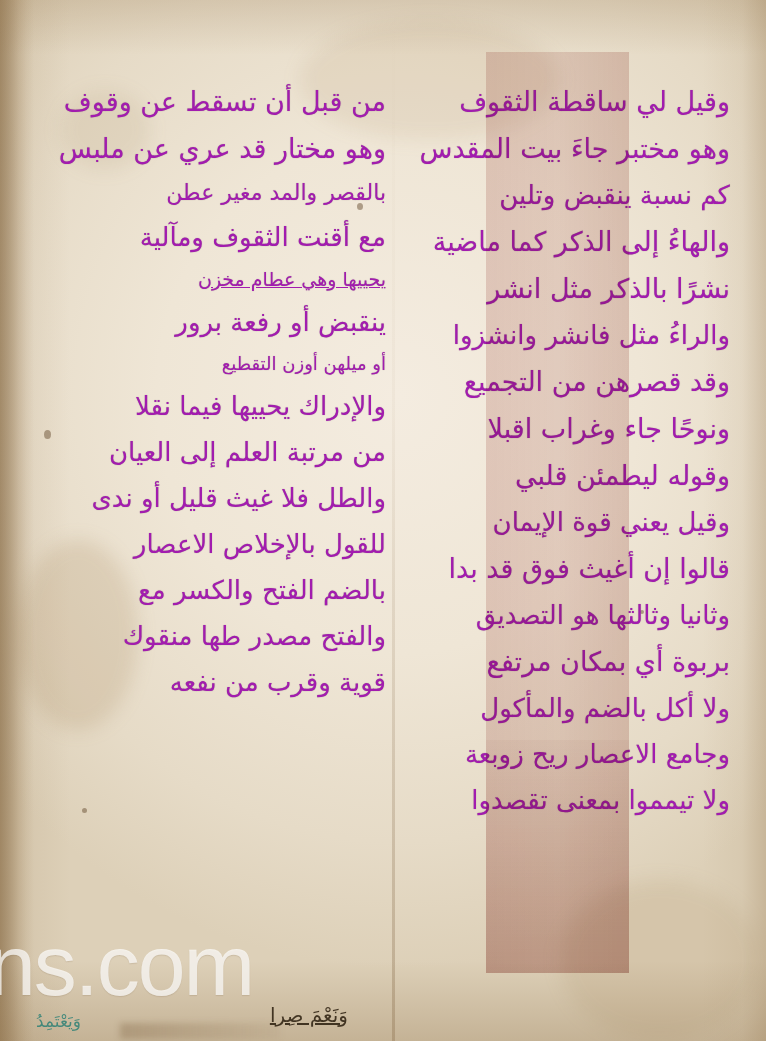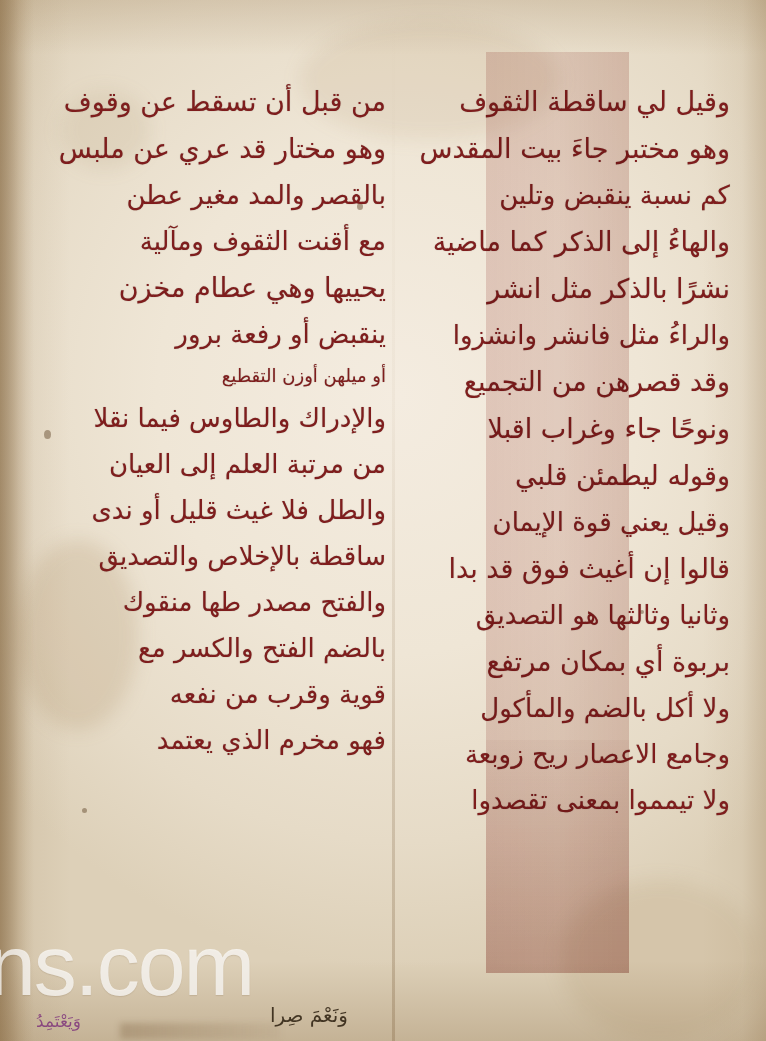--- a/index.html
+++ b/index.html
@@ -118,46 +118,47 @@
   }
   .col-right { right: 36px; width: 330px; }
   .col-left  { left: 66px;  width: 320px; }
 
   .line {
     direction: rtl;
     text-align: right;
     font-family: "DejaVu Sans", sans-serif;
     font-size: 27px;
     line-height: 1.0;
-    color: #7f1d1d;
+    color: #a21caf;
     white-space: nowrap;
     margin-bottom: 20px;
     transform-origin: right center;
     text-shadow: 0 0 1px rgba(30,20,8,0.35);
   }
   .col-left .line { transform-origin: right center; }
 
   .footer-note {
     position: absolute;
     right: 418px;
     bottom: 14px;
     direction: rtl;
     font-family: "DejaVu Sans", sans-serif;
     font-size: 20px;
     color: #2a1d0d;
     opacity: 0.85;
+    text-decoration: underline;
   }
   .catchword {
     position: absolute;
     left: 36px;
     bottom: 10px;
     direction: rtl;
     font-family: "DejaVu Sans", sans-serif;
     font-size: 17px;
-    color: #701a75;
+    color: #0f766e;
     opacity: 0.7;
   }
   .bottom-smudge {
     position: absolute;
     left: 120px;
     bottom: 2px;
     width: 160px;
     height: 16px;
     background: linear-gradient(to right, rgba(110,80,45,0.28), rgba(110,80,45,0.05));
     filter: blur(3px);
@@ -201,33 +202,32 @@
       <div class="line" style="font-size:26px;">وثانيا وثالثها هو التصديق</div>
       <div class="line" style="font-size:27px;">بربوة أي بمكان مرتفع</div>
       <div class="line" style="font-size:26px;">ولا أكل بالضم والمأكول</div>
       <div class="line" style="font-size:26px;">وجامع الاعصار ريح زوبعة</div>
       <div class="line" style="font-size:26px;">ولا تيمموا بمعنى تقصدوا</div>
     </div>
 
     <div class="column col-left">
       <div class="line" style="font-size:27px;">من قبل أن تسقط عن وقوف</div>
       <div class="line" style="font-size:27px;">وهو مختار قد عري عن ملبس</div>
-      <div class="line" style="font-size:26px;">بالقصر والمد مغير عطن</div>
+      <div class="line" style="font-size:22px;">بالقصر والمد مغير عطن</div>
       <div class="line" style="font-size:26px;">مع أقنت الثقوف ومآلية</div>
-      <div class="line" style="font-size:27px;">يحييها وهي عطام مخزن</div>
+      <div class="line" style="font-size:19px;text-decoration:underline;">يحييها وهي عطام مخزن</div>
       <div class="line" style="font-size:26px;">ينقبض أو رفعة برور</div>
       <div class="line" style="font-size:18px;">أو ميلهن أوزن التقطيع</div>
-      <div class="line" style="font-size:26px;">والإدراك والطاوس فيما نقلا</div>
+      <div class="line" style="font-size:26px;">والإدراك يحييها فيما نقلا</div>
       <div class="line" style="font-size:26px;">من مرتبة العلم إلى العيان</div>
       <div class="line" style="font-size:26px;">والطل فلا غيث قليل أو ندى</div>
-      <div class="line" style="font-size:26px;">ساقطة بالإخلاص والتصديق</div>
+      <div class="line" style="font-size:26px;">للقول بالإخلاص الاعصار</div>
+      <div class="line" style="font-size:26px;">بالضم الفتح والكسر مع</div>
       <div class="line" style="font-size:26px;">والفتح مصدر طها منقوك</div>
-      <div class="line" style="font-size:26px;">بالضم الفتح والكسر مع</div>
       <div class="line" style="font-size:26px;">قوية وقرب من نفعه</div>
-      <div class="line" style="font-size:26px;">فهو مخرم الذي يعتمد</div>
     </div>
 
     <div class="footer-note">وَنَعْمَ صِرا</div>
     <div class="catchword">وَيَعْتَمِدُ</div>
   </div>
 
   <div class="rose-band"></div>
   <div class="rose-dark"></div>
 
   <div class="bottom-smudge"></div>

